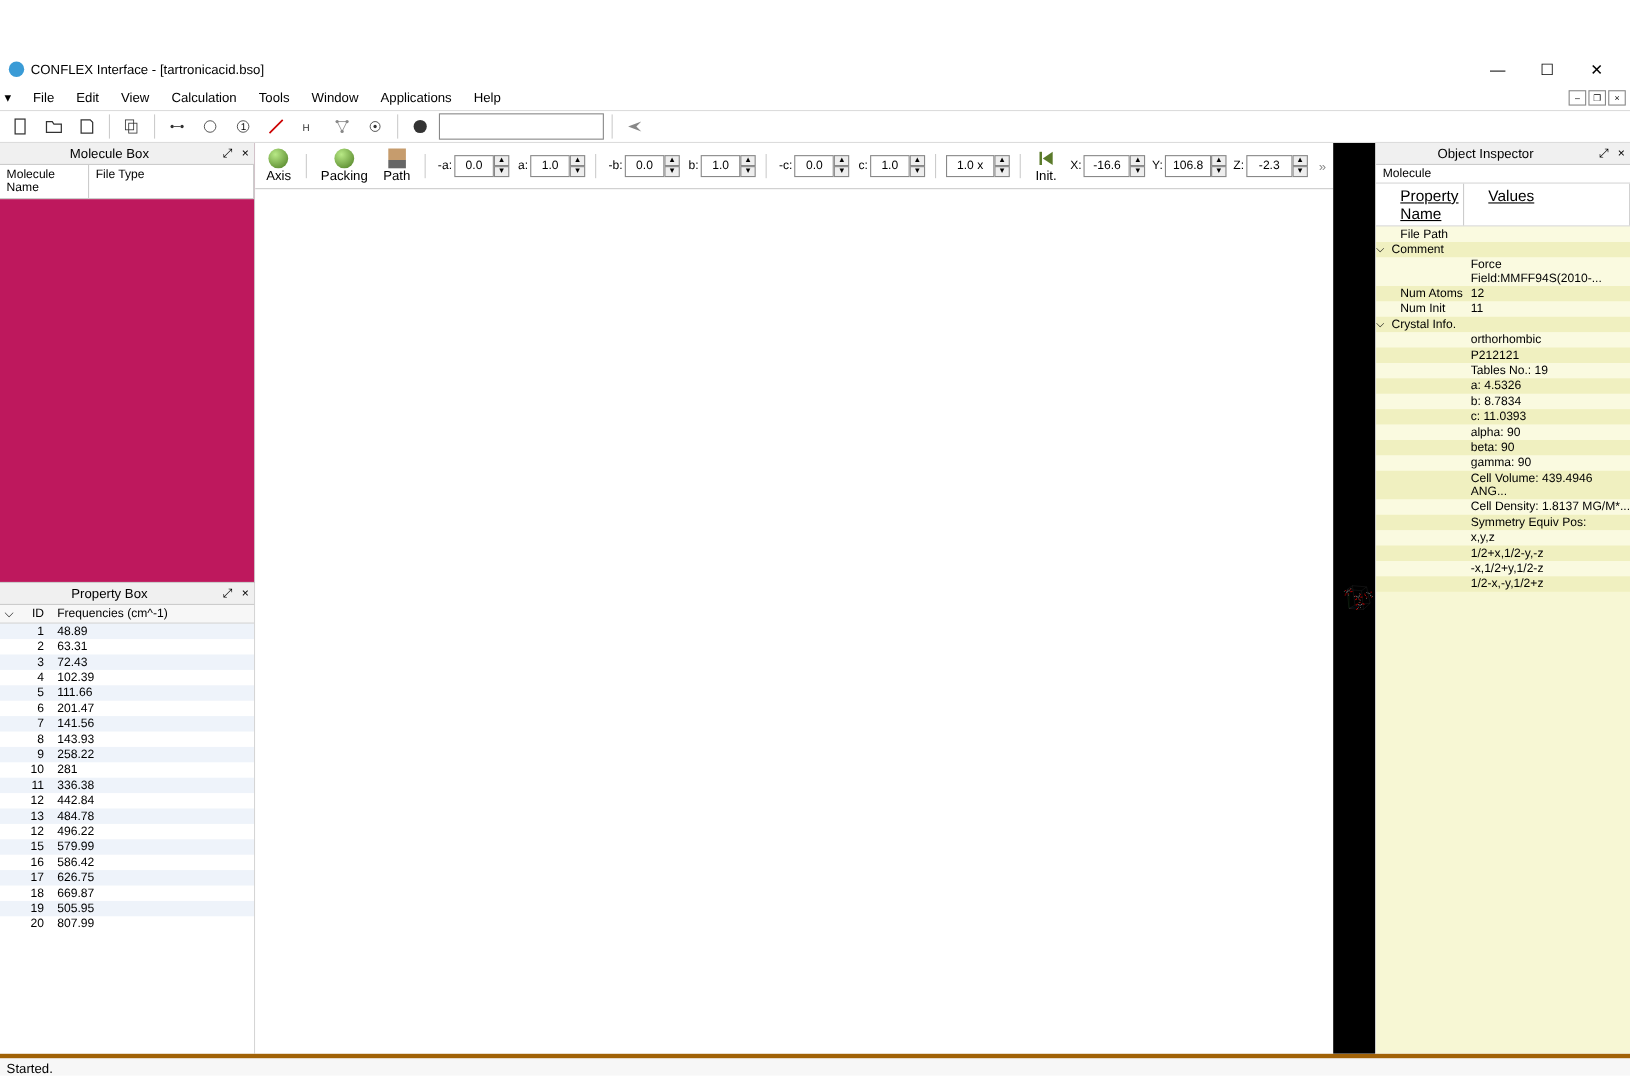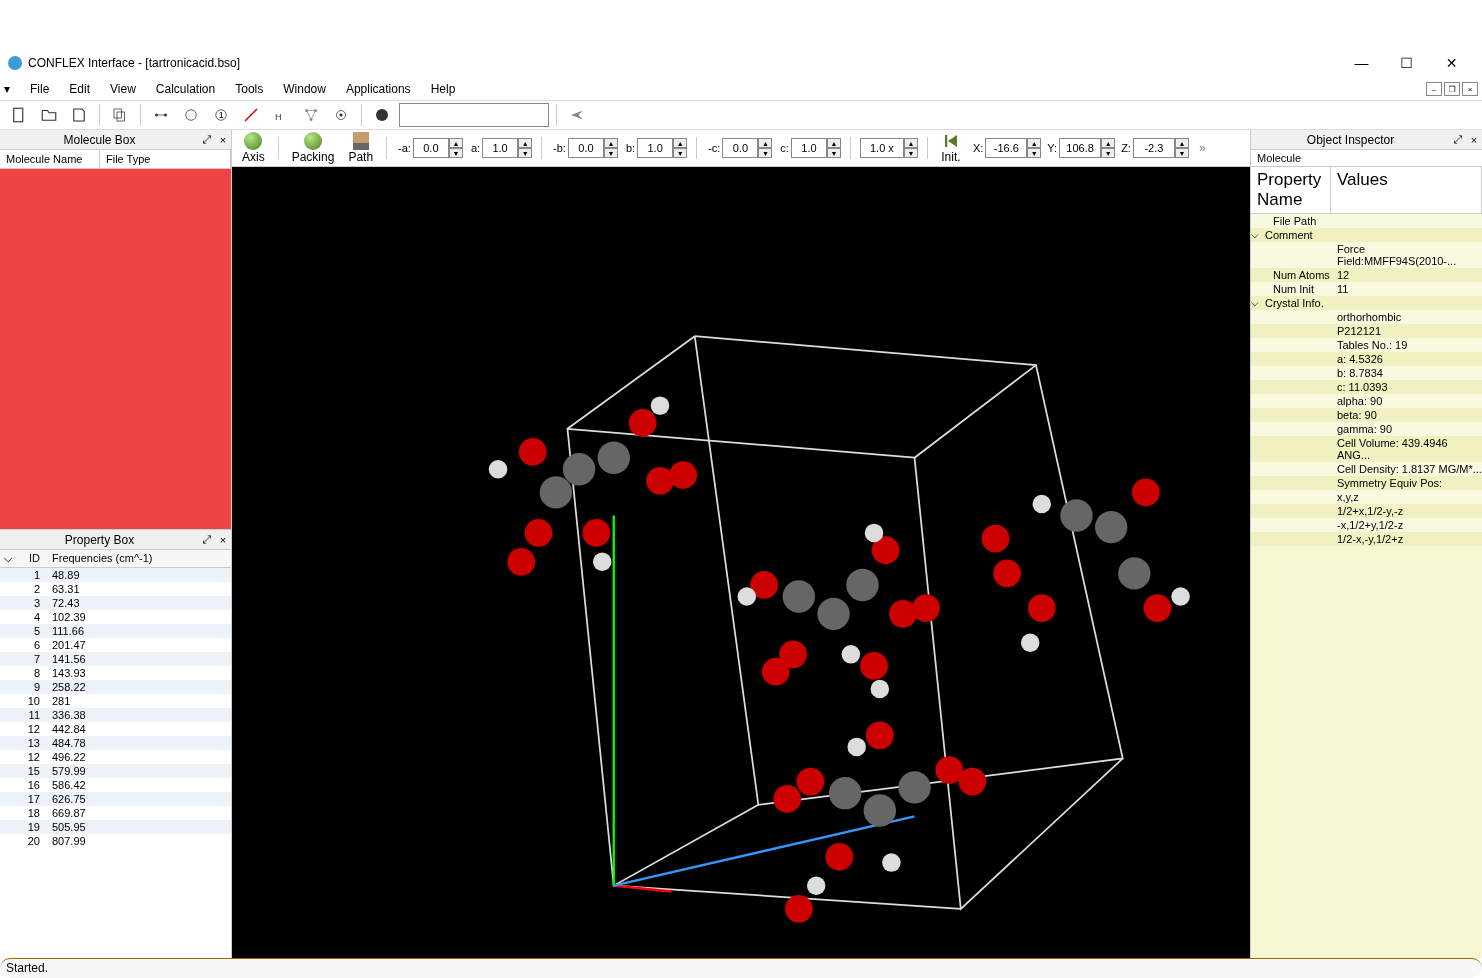--- a/index.html
+++ b/index.html
@@ -16,56 +16,56 @@
 .menubar .mini-win div { width:16px; height:14px; border:1px solid #888; font-size:8px; display:flex; align-items:center; justify-content:center; cursor:pointer;}
 .toolbar1 { height: 30px; display: flex; align-items: center; padding: 2px 6px; gap: 4px; border-top: 1px solid #dcdcdc; border-bottom: 1px solid #dcdcdc;}
 .tool-btn { width: 26px; height: 26px; display: flex; align-items: center; justify-content: center; cursor: pointer; border-radius: 2px; }
 .sep { width: 1px; height: 22px; background: #ccc; margin: 0 3px;}
 .search-box { width: 150px; height: 24px; border: 1px solid #888; background:#fff;}
 .main-area { flex: 1; display: flex; overflow: hidden; }
 .left-col { width: 232px; display: flex; flex-direction: column; border-right: 1px solid #ccc;}
 .panel-header { height: 20px; background: #f0f0f0; border-bottom: 1px solid #ccc; display:flex; align-items:center; justify-content:center; position:relative; font-size:11px;}
 .panel-header .title { flex:1; text-align:center;}
 .panel-header .pin, .panel-header .closep { width:16px; cursor:pointer; font-size:11px; text-align:center;}
-.molecule-box { flex: 0 0 400px; display:flex; flex-direction:column; border-bottom:1px solid #ccc; background:#ef4444;}
+.molecule-box { flex: 0 0 400px; display:flex; flex-direction:column; border-bottom:1px solid #ccc; background:#be185d;}
 .molecule-box .headers { display:flex; background:#fff; border-bottom:1px solid #ccc;}
 .molecule-box .headers div { padding:3px 6px; border-right:1px solid #ccc; font-size:11px;}
 .molecule-box .body { flex:1; background:#f2f4fc; overflow:auto;}
 .molecule-box .row { display:flex; }
 .molecule-box .row div { padding:2px 6px; font-size:11px;}
 .property-box { flex:1; display:flex; flex-direction:column;}
 .property-box .table { flex:1; overflow:auto; background:#fff;}
 .property-box .hdr { display:flex; background:#f7f7f7; border-bottom:1px solid #ccc;}
 .property-box .hdr div { padding:2px 4px; font-size:11px;}
 .property-box .row { display:flex; border-bottom:none;}
 .property-box .row:nth-child(odd){ background:#eef3fa;}
 .property-box .row div { padding:1px 4px; font-size:11px;}
-.center-col { flex:1; display:flex; flex-direction:column; background:#fff;}
+.center-col { flex:1; display:flex; flex-direction:row; background:#fff;}
 .crystal-toolbar { height: 42px; display:flex; align-items:center; gap:6px; padding:2px 6px; border-bottom:1px solid #ccc;}
 .ball-btn { display:flex; flex-direction:column; align-items:center; gap:0; cursor:pointer; padding:0 4px;}
 .ball { width:18px; height:18px; border-radius:50%; background: radial-gradient(circle at 35% 30%, #b8e986, #4a7a1f);}
 .brush { width:16px; height:18px; background: linear-gradient(#c69c6d 0 60%, #666 60% 100%);}
 .spin-group { display:flex; align-items:center; gap:0;}
 .spin-label { font-size:11px; padding:0 2px;}
 .spin-input { width:36px; height:20px; border:1px solid #888; font-size:11px; text-align:center; padding:0 2px;}
 .spinner-btns { display:flex; flex-direction:column;}
 .spinner-btns div { width:14px; height:10px; border:1px solid #888; font-size:7px; display:flex; align-items:center; justify-content:center; background:#eee; cursor:pointer;}
 .viewport { flex:1; background:#000; position:relative;}
 .right-col { width: 232px; display:flex; flex-direction:column; border-left:1px solid #ccc;}
 .inspector-body { flex:1; background:#f7f7d4; overflow:auto;}
 .insp-headers { display:flex; background:#fff; border-bottom:1px solid #ccc;}
-.insp-headers div { padding:3px 6px; font-size:17px; border-right:1px solid #ccc;}
+.insp-headers div { padding:3px 22px; font-size:14px; border-right:1px solid #ccc;text-decoration:underline;}
 .insp-row { display:flex; padding:1px 0;}
 .insp-row:nth-child(even) { background:#f0f0c0;}
 .insp-row:nth-child(odd) { background:#fafae0;}
 .insp-row .k { width:80px; padding-left:16px; font-size:11px;}
 .insp-row .v { flex:1; font-size:11px; padding-left:4px;}
 .insp-row.expand .k::before { content:"⌵"; position:absolute; margin-left:-14px; font-size:10px;}
 .insp-tab { background:#fff; padding:2px 6px; font-size:11px; border-bottom:1px solid #ccc;}
-.statusbar { height:20px; border-top:1px solid #a16207; padding:2px 6px; font-size:11px; background:#f7f7f7;border-radius:10px;}
+.statusbar { height:20px; border-top:4px solid #a16207; padding:2px 6px; font-size:11px; background:#f7f7f7;}
 svg.ico { width:18px; height:18px;}
 </style>
 </head>
 <body>
 
 <div class="titlebar">
   <div class="app-icon"></div>
   <div class="title">CONFLEX Interface - [tartronicacid.bso]</div>
   <div class="win-controls">
     <div>—</div>
@@ -178,21 +178,21 @@
 
   <div class="left-col">
 
     <div class="molecule-box">
       <div class="panel-header">
         <div class="title">Molecule Box</div>
         <div class="pin">⤢</div>
         <div class="closep">×</div>
       </div>
       <div class="headers">
-        <div style="width:100px">Molecule Name</div>
+        <div style="width:81px">Molecule Name</div>
         <div style="flex:1">File Type</div>
       </div>
     </div>
 
     <div class="property-box">
       <div class="panel-header">
         <div class="title">Property Box</div>
         <div class="pin">⤢</div>
         <div class="closep">×</div>
       </div>

